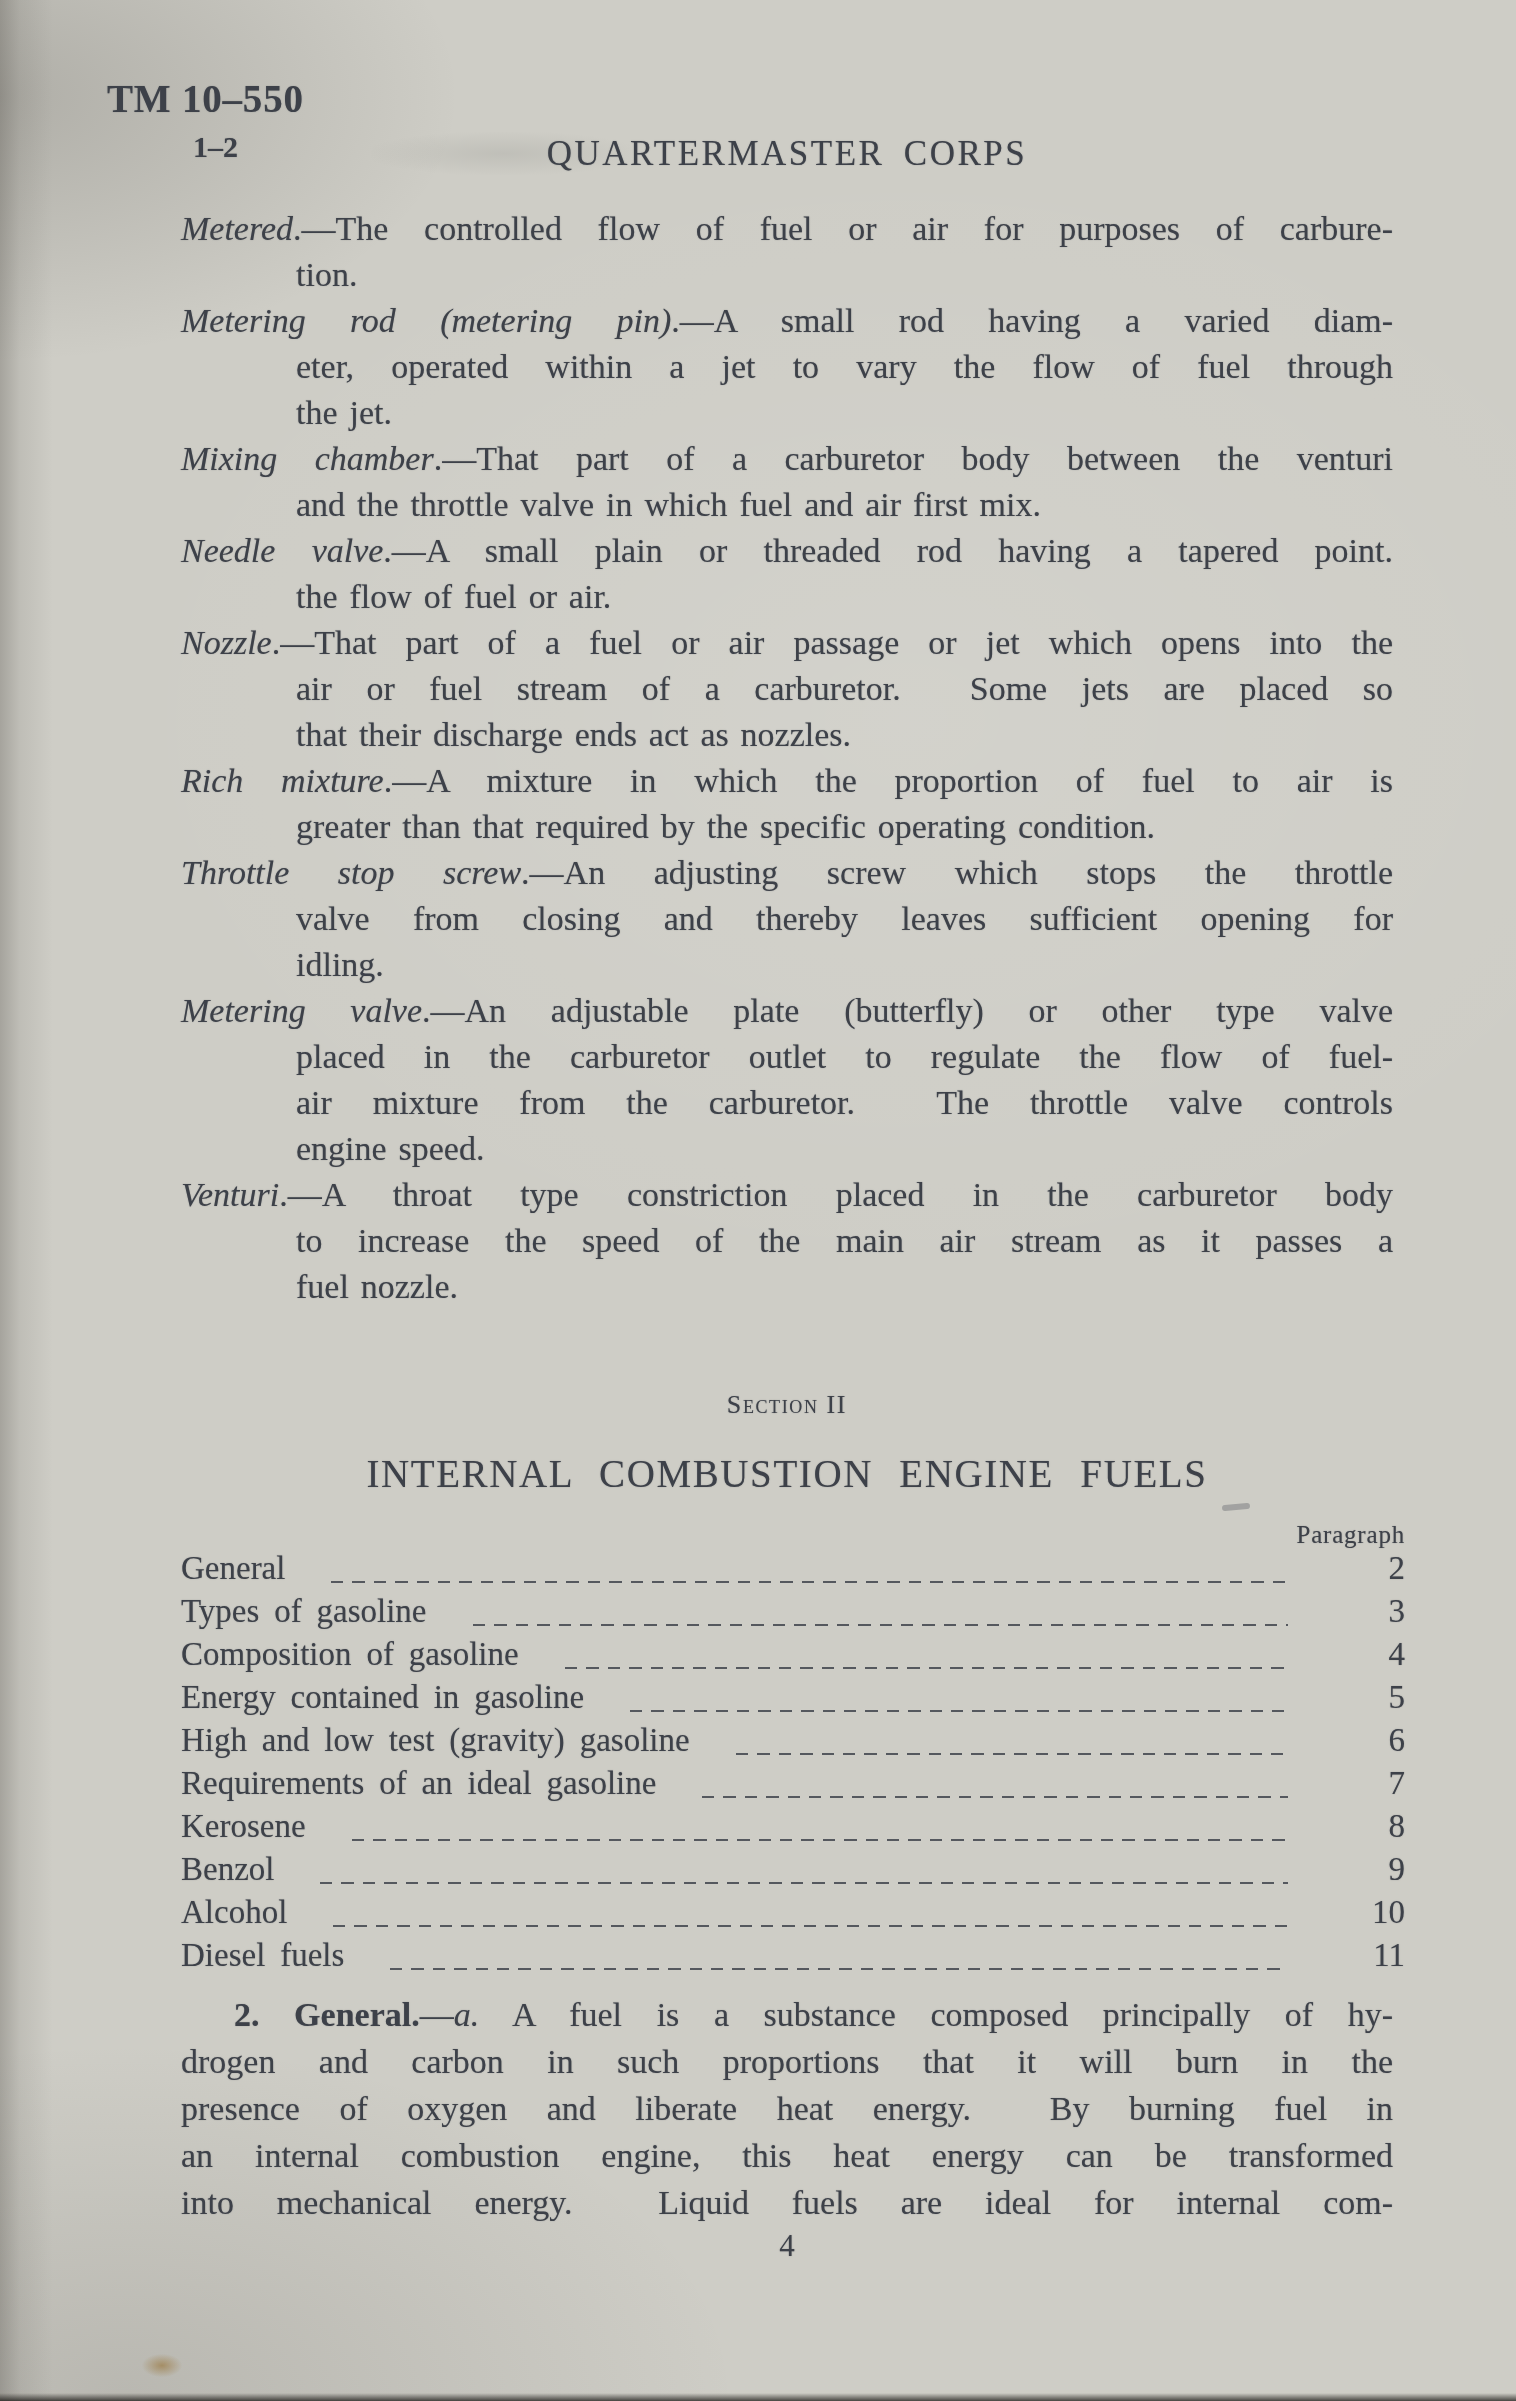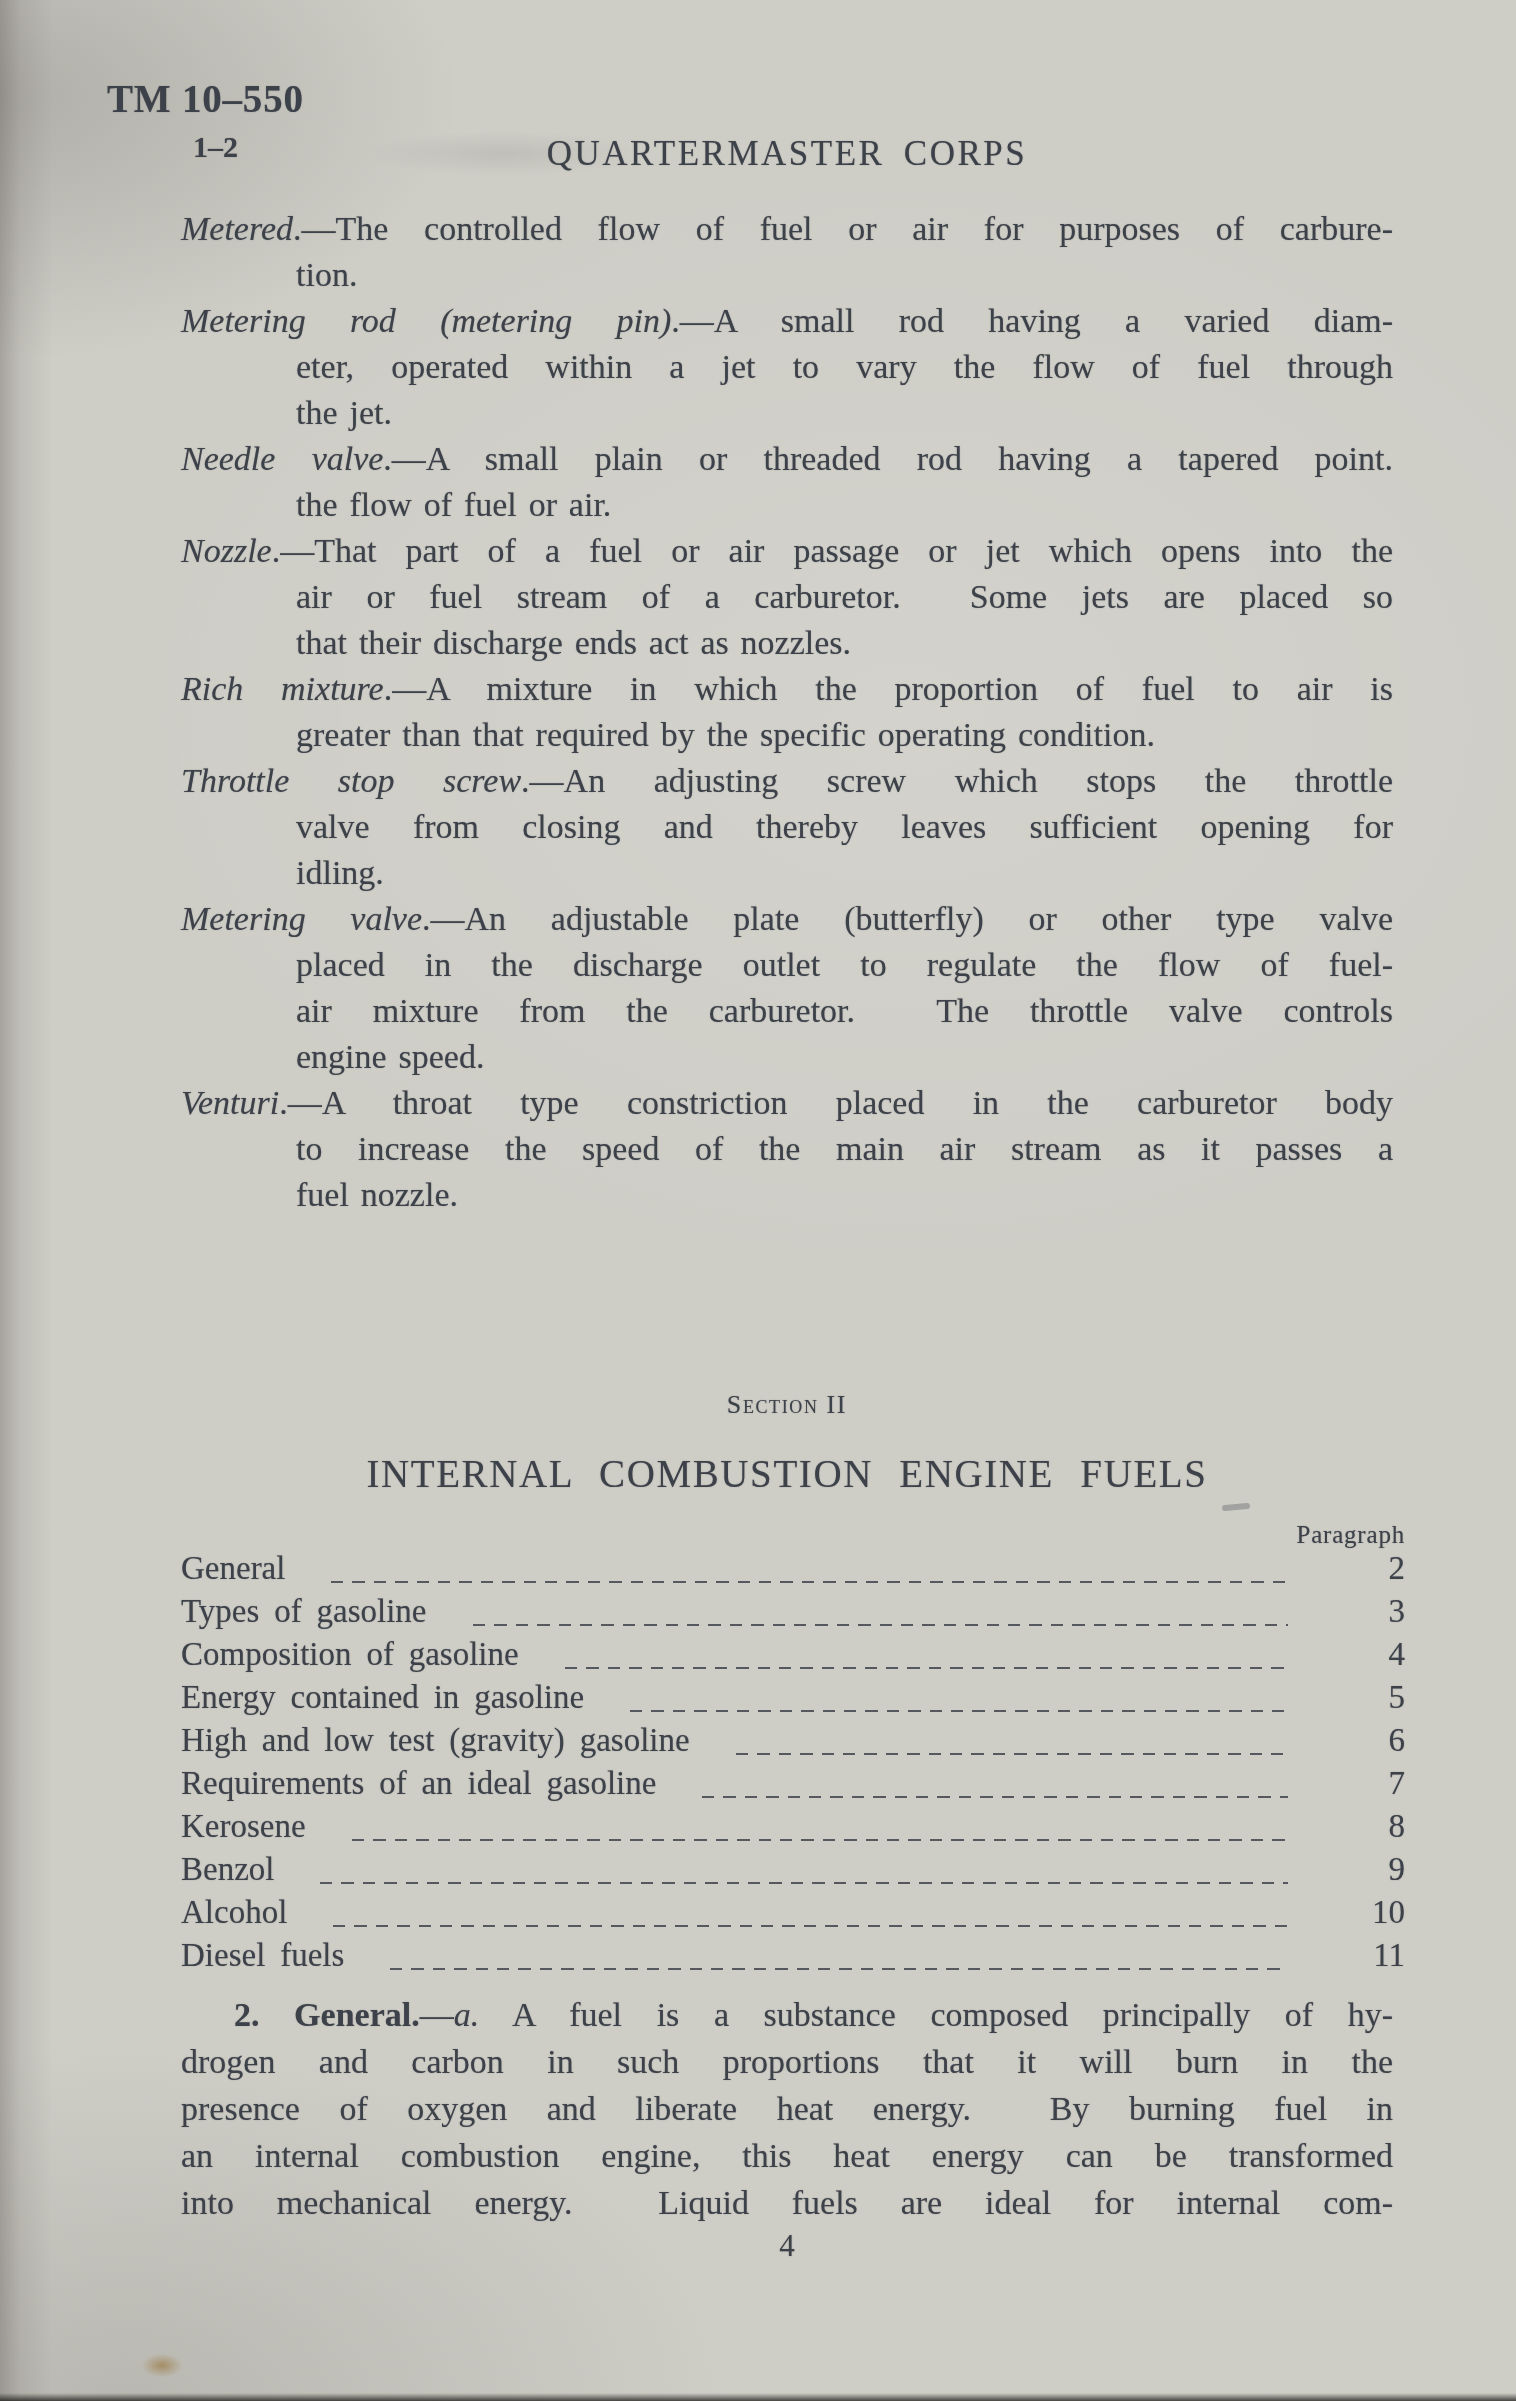--- a/index.html
+++ b/index.html
@@ -84,20 +84,24 @@
       <div class="ln jl"><span class="term">Metered</span><span>.—The controlled flow of fuel or air for purposes of carbure-</span></div>
       <div class="ln ct">tion.</div>
     </div>
 
     <div>
       <div class="ln jl"><span class="term">Metering rod (metering pin)</span><span>.—A small rod having a varied diam-</span></div>
       <div class="ln ct jl">eter, operated within a jet to vary the flow of fuel through</div>
       <div class="ln ct">the jet.</div>
     </div>
 
+    <div>
+      <div class="ln jl"><span class="term">Mixing chamber</span><span>.—That part of a carburetor body between the venturi</span></div>
+      <div class="ln ct">and the throttle valve in which fuel and air first mix.</div>
+    </div>
 
     <div>
       <div class="ln jl"><span class="term">Needle valve</span><span>.—A small plain or threaded rod having a tapered point.</span></div>
       <div class="ln ct">the flow of fuel or air.</div>
     </div>
 
     <div>
       <div class="ln jl"><span class="term">Nozzle</span><span>.—That part of a fuel or air passage or jet which opens into the</span></div>
       <div class="ln ct jl">air or fuel stream of a carburetor.  Some jets are placed so</div>
       <div class="ln ct">that their discharge ends act as nozzles.</div>
@@ -109,21 +113,21 @@
     </div>
 
     <div>
       <div class="ln jl"><span class="term">Throttle stop screw</span><span>.—An adjusting screw which stops the throttle</span></div>
       <div class="ln ct jl">valve from closing and thereby leaves sufficient opening for</div>
       <div class="ln ct">idling.</div>
     </div>
 
     <div>
       <div class="ln jl"><span class="term">Metering valve</span><span>.—An adjustable plate (butterfly) or other type valve</span></div>
-      <div class="ln ct jl">placed in the discharge outlet to regulate the flow of fuel-</div>
+      <div class="ln ct jl">placed in the carburetor outlet to regulate the flow of fuel-</div>
       <div class="ln ct jl">air mixture from the carburetor.  The throttle valve controls</div>
       <div class="ln ct">engine speed.</div>
     </div>
 
     <div>
       <div class="ln jl"><span class="term">Venturi</span><span>.—A throat type constriction placed in the carburetor body</span></div>
       <div class="ln ct jl">to increase the speed of the main air stream as it passes a</div>
       <div class="ln ct">fuel nozzle.</div>
     </div>
 

